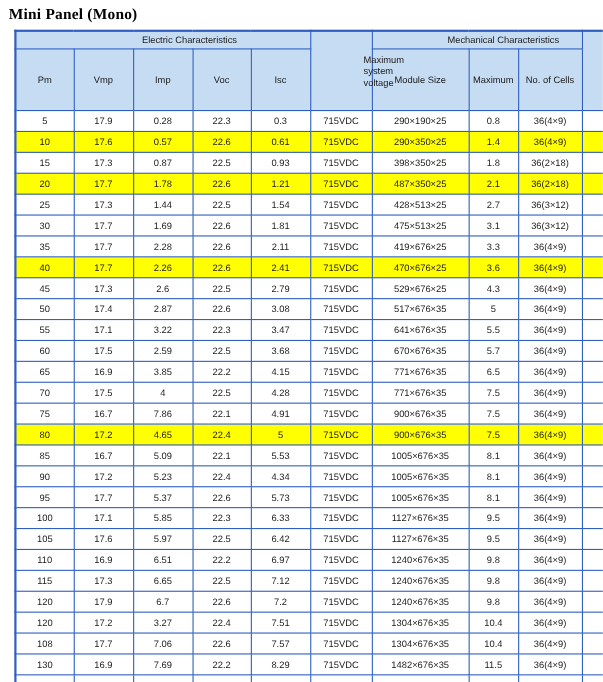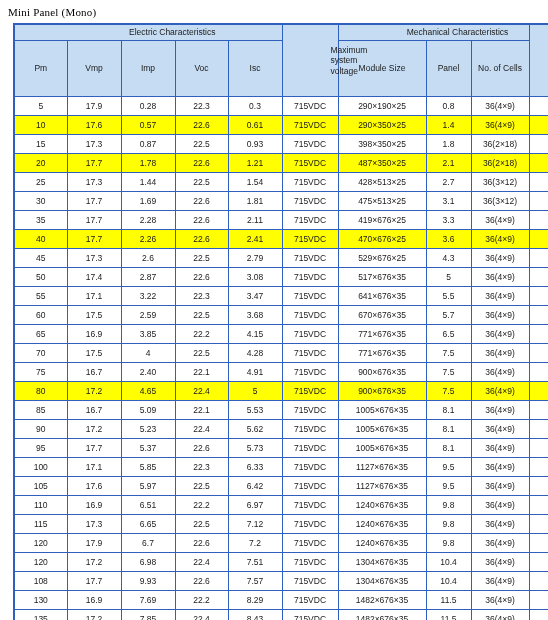--- a/index.html
+++ b/index.html
@@ -8,22 +8,22 @@
     background: #ffffff;
   }
   body {
     width: 548px;
     height: 620px;
     font-family: "Liberation Sans", sans-serif;
     overflow: hidden;
   }
   #page-title {
     font-family: "Liberation Serif", serif;
-    font-weight: normal;
-    font-size: 11px;
+    font-weight: bold;
+    font-size: 14px;
     color: #000000;
     padding: 6px 0 5px 8px;
     letter-spacing: 0.2px;
   }
   .table-wrap {
     padding: 0 8px 0 13px;
   }
   table.spec {
     border-collapse: collapse;
     table-layout: fixed;
@@ -96,21 +96,21 @@
         <th class="group" colspan="3">Mechanical Characteristics</th>
         <th class="group" rowspan="2">Power Tole rance</th>
       </tr>
       <tr>
         <th class="sub">Pm</th>
         <th class="sub">Vmp</th>
         <th class="sub">Imp</th>
         <th class="sub">Voc</th>
         <th class="sub">Isc</th>
         <th class="sub">Module Size</th>
-        <th class="sub">Panel</th>
+        <th class="sub">Maximum</th>
         <th class="sub">No. of Cells</th>
       </tr>
     </thead>
     <tbody id="table-body">
         <tr>
           <td>5</td>
           <td>17.9</td>
           <td>0.28</td>
           <td>22.3</td>
           <td>0.3</td>
@@ -272,21 +272,21 @@
           <td>4.28</td>
           <td>715VDC</td>
           <td>771×676×35</td>
           <td>7.5</td>
           <td>36(4×9)</td>
           <td>3%</td>
         </tr>
         <tr>
           <td>75</td>
           <td>16.7</td>
-          <td>2.40</td>
+          <td>7.86</td>
           <td>22.1</td>
           <td>4.91</td>
           <td>715VDC</td>
           <td>900×676×35</td>
           <td>7.5</td>
           <td>36(4×9)</td>
           <td>3%</td>
         </tr>
         <tr class="hl">
           <td>80</td>
@@ -310,21 +310,21 @@
           <td>1005×676×35</td>
           <td>8.1</td>
           <td>36(4×9)</td>
           <td>3%</td>
         </tr>
         <tr>
           <td>90</td>
           <td>17.2</td>
           <td>5.23</td>
           <td>22.4</td>
-          <td>5.62</td>
+          <td>4.34</td>
           <td>715VDC</td>
           <td>1005×676×35</td>
           <td>8.1</td>
           <td>36(4×9)</td>
           <td>3%</td>
         </tr>
         <tr>
           <td>95</td>
           <td>17.7</td>
           <td>5.37</td>
@@ -392,33 +392,33 @@
           <td>7.2</td>
           <td>715VDC</td>
           <td>1240×676×35</td>
           <td>9.8</td>
           <td>36(4×9)</td>
           <td>3%</td>
         </tr>
         <tr>
           <td>120</td>
           <td>17.2</td>
-          <td>6.98</td>
+          <td>3.27</td>
           <td>22.4</td>
           <td>7.51</td>
           <td>715VDC</td>
           <td>1304×676×35</td>
           <td>10.4</td>
           <td>36(4×9)</td>
           <td>3%</td>
         </tr>
         <tr>
           <td>108</td>
           <td>17.7</td>
-          <td>9.93</td>
+          <td>7.06</td>
           <td>22.6</td>
           <td>7.57</td>
           <td>715VDC</td>
           <td>1304×676×35</td>
           <td>10.4</td>
           <td>36(4×9)</td>
           <td>3%</td>
         </tr>
         <tr>
           <td>130</td>

